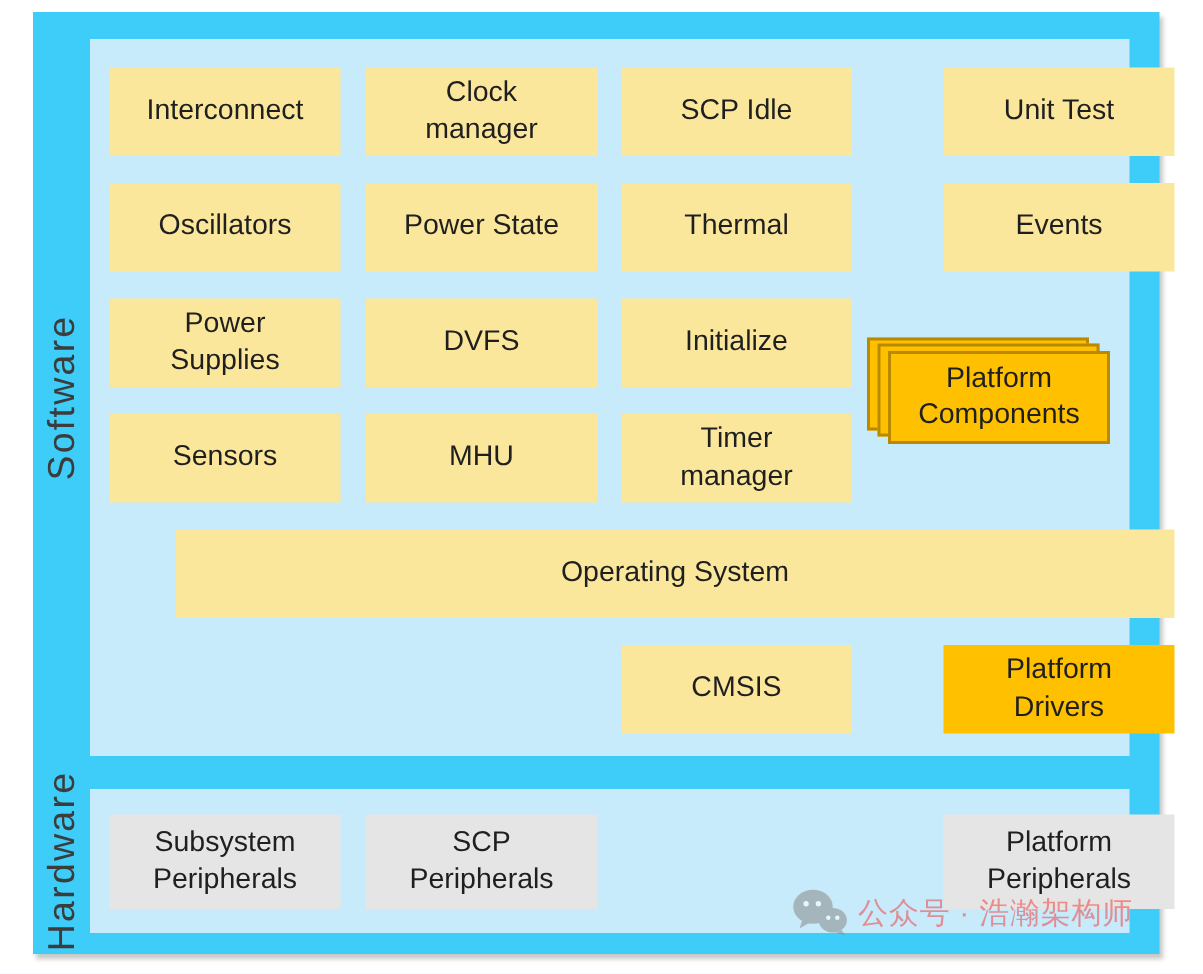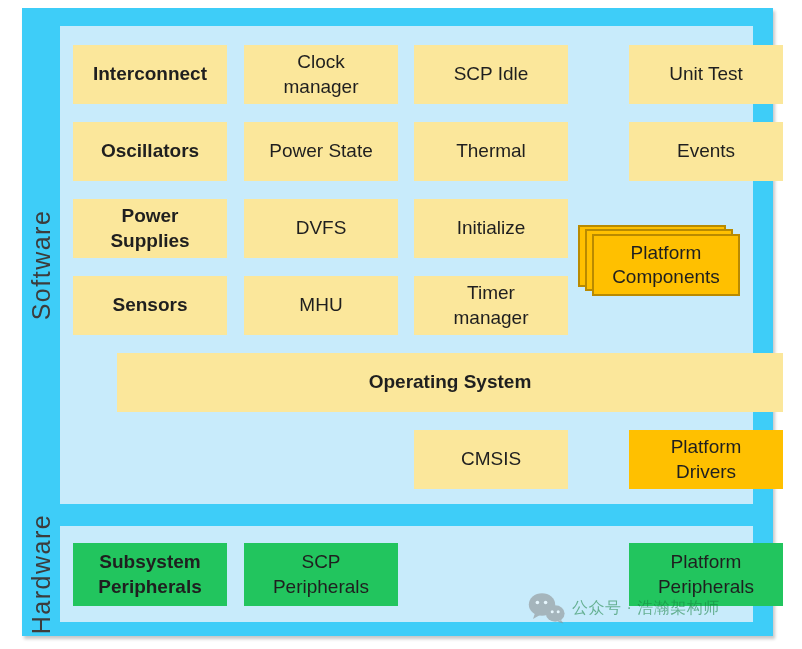--- a/index.html
+++ b/index.html
@@ -19,41 +19,41 @@
   .vlabel{position:absolute;display:flex;align-items:center;justify-content:center;
           transform:rotate(-90deg);font-size:25px;letter-spacing:1.5px;color:#3C3C3C;
           white-space:nowrap;}
   .vlabel.sw{width:200px;height:32px;left:-81px;top:241px;}
   .vlabel.hw{width:160px;height:32px;left:-61px;top:550px;}
 
   
   .blk{position:absolute;display:flex;align-items:center;justify-content:center;
        text-align:center;background:#FBE79B;color:#1F1F1F;font-size:19px;
        line-height:1.28;white-space:pre-line;box-sizing:border-box;}
-  .c1{left:13px;font-weight:bold;}.c2{left:184px;}.c3{left:354px;}.c4{left:525px;margin-left:44px;}
+  .c1{left:13px;}.c2{left:184px;}.c3{left:354px;}.c4{left:525px;margin-left:44px;}
   .r1{top:19px;}.r2{top:96px;}.r3{top:173px;}.r4{top:250px;}.r5{top:327px;}.r6{top:404px;}
   .w1{width:154px;}.w2{width:325px;}.wfull{width:666px;margin-left:44px;}
   .h1{height:59px;}
   .gold{background:#FFC000;}
 
   
-  .hwblk{top:17px;height:63px;background:#22c55e;}
+  .hwblk{top:17px;height:63px;background:#e5e5e5;}
 
   
   .pc-card{position:absolute;width:148px;height:62px;background:#FFC000;
            border:2px solid #B98A00;box-sizing:border-box;}
   .pc-back2{left:518px;top:199px;}
   .pc-back1{left:525px;top:203px;}
   .pc-front{left:532px;top:208px;display:flex;align-items:center;justify-content:center;
             text-align:center;color:#1F1F1F;font-size:19px;line-height:1.28;white-space:pre-line;}
 
   
   .watermark{position:absolute;left:528px;top:592px;display:flex;align-items:center;
              gap:7px;opacity:0.55;z-index:5;}
-  .watermark .wm-text{font-size:16px;color:#15803d;letter-spacing:0.5px;white-space:nowrap;}
+  .watermark .wm-text{font-size:20px;color:#ef4444;letter-spacing:0.5px;white-space:nowrap;}
   .watermark svg{display:block;}
 </style>
 </head>
 <body>
 
 <div id="canvas">
   <div class="frame">
 
     <div class="vlabel sw">Software</div>
     <div class="vlabel hw">Hardware</div>

